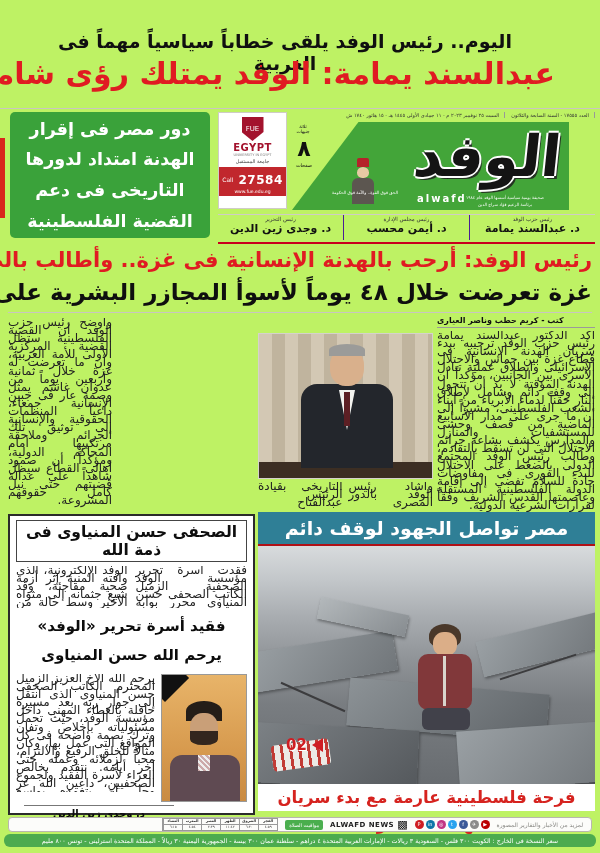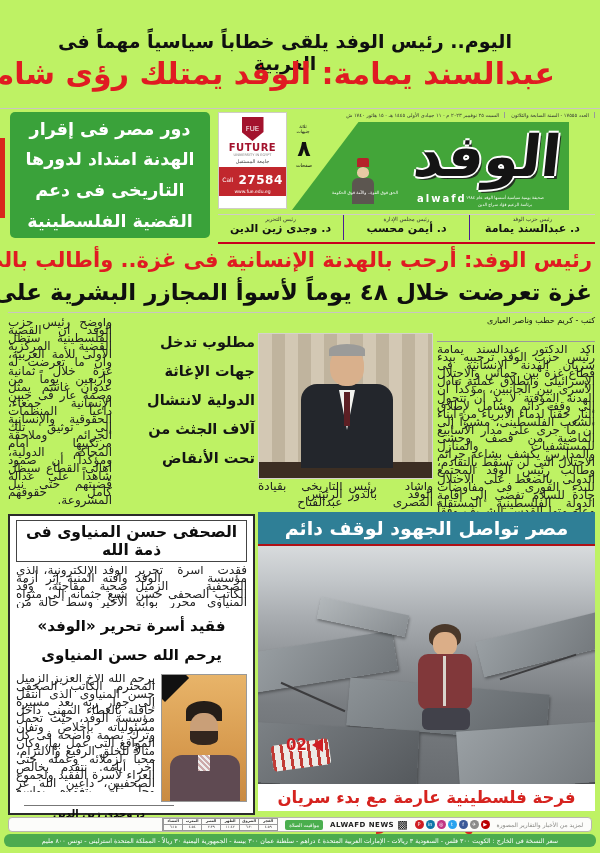--- a/index.html
+++ b/index.html
@@ -63,22 +63,22 @@
   .official .title { font-size:5.5px; color:#333; }
   .official .name { font-size:11px; font-weight:900; color:#111; }
   #red-rule { left:218px; top:242px; width:377px; height:2px; background:#c8001e; position:absolute; }
 
   
   #lead-red { top:248px; left:8px; width:584px; font-size:21px; font-weight:900; color:#e01b22; white-space:nowrap; }
   #lead-black { top:279px; left:8px; width:584px; font-size:23px; font-weight:900; color:#0f0f0f; white-space:nowrap; }
 
   
   .tiny { font-size:12px; line-height:8.1px; text-align:justify; color:#222; overflow:hidden; }
-  #byline { border-bottom:1px solid #9a9a9a; font-size:8px; font-weight:normal; text-align:right;
-    padding-bottom:16px; margin-bottom:3px; color:#111; }
+  #byline { border-bottom:1px solid #9a9a9a; font-size:8px; font-weight:bold; text-align:left;
+    padding-bottom:2px; margin-bottom:3px; color:#111; }
   #col-right { left:437px; top:316px; width:158px; height:196px; }
   #col-farleft { left:8px; top:318px; width:104px; height:192px; }
   #pull-quote { left:116px; top:328px; width:139px; font-size:14.5px; font-weight:900; line-height:2.0;
     color:#141414; text-align:right; }
   #under-quote { left:116px; top:452px; width:139px; height:58px; }
   #lead-photo { left:258px; top:333px; width:175px; height:146px; overflow:hidden; border:1px solid #d5d2cc;
     background:repeating-linear-gradient(90deg,#d3c8b4 0 13px,#c0b49e 13px 26px); }
   #lead-photo .desk { position:absolute; bottom:0; width:100%; height:16px; background:#3c2e23; }
   #lead-photo .suit { position:absolute; bottom:10px; left:42px; width:92px; height:84px; background:#23262c; border-radius:16px 16px 0 0; }
   #lead-photo .shirt { position:absolute; bottom:48px; left:80px; width:16px; height:40px; background:#f2f2ef; clip-path:polygon(0 0,100% 0,50% 100%); }
@@ -165,21 +165,21 @@
   <div class="abs center" id="main-headline">عبدالسند يمامة: الوفد يمتلك رؤى شاملة للإصلاح</div>
   <div class="hairline" style="top:108px; left:0; width:600px;"></div>
 
   <div class="abs" id="promo-box">
     <span>دور مصر فى إقرار الهدنة امتداد لدورها التاريخى فى دعم القضية الفلسطينية</span>
   </div>
   <div class="abs" id="red-stripe"></div>
 
   <div class="abs" id="future-ad">
     <div class="shield">FUE</div>
-    <div id="future-name">FUTURE</div>
+    <div id="future-name">EGYPT</div>
     <div id="future-sub">UNIVERSITY IN EGYPT</div>
     <div id="future-ar">جامعة المستقبل</div>
     <div id="future-call">
       <span class="call">Call</span>
       <span class="phone">27584</span>
     </div>
     <div id="future-web">www.fue.edu.eg</div>
   </div>
 
   <div class="abs" id="masthead">
@@ -224,21 +224,20 @@
 
   <div class="abs center" id="lead-red">رئيس الوفد: أرحب بالهدنة الإنسانية فى غزة.. وأطالب بالضغط على الاحتلال لبدء مفاوضات السلام</div>
   <div class="abs center" id="lead-black">غزة تعرضت خلال ٤٨ يوماً لأسوأ المجازر البشرية على مر التاريخ</div>
   <div class="hairline" style="top:312px; left:8px; width:584px;"></div>
 
   <div class="abs" id="col-right">
     <div id="byline">كتب - كريم حطب وناصر العيارى</div>
     <div class="tiny" style="height:183px;">أكد الدكتور عبدالسند يمامة رئيس حزب الوفد ترحيبه ببدء سريان الهدنة الإنسانية فى قطاع غزة بين حماس والاحتلال الإسرائيلى وانطلاق عملية تبادل الأسرى بين الجانبين، مؤكداً أن الهدنة المؤقتة لا بد أن تتحول إلى وقف دائم وشامل لإطلاق النار حقناً لدماء الأبرياء من أبناء الشعب الفلسطينى، مشيراً إلى أن ما جرى على مدار الأسابيع الماضية من قصف وحشى للمستشفيات والمنازل والمدارس يكشف بشاعة جرائم الاحتلال التى لن تسقط بالتقادم، وطالب رئيس الوفد المجتمع الدولى بالضغط على الاحتلال للبدء الفورى فى مفاوضات جادة للسلام تفضى إلى إقامة الدولة الفلسطينية المستقلة وعاصمتها القدس الشريف وفقاً لقرارات الشرعية الدولية.</div>
   </div>
   <div class="abs tiny" id="col-farleft">وأوضح رئيس حزب الوفد أن القضية الفلسطينية ستظل القضية المركزية الأولى للأمة العربية، وأن ما تعرضت له غزة خلال ثمانية وأربعين يوماً من عدوان غاشم يمثل وصمة عار فى جبين الإنسانية جمعاء، داعياً المنظمات الحقوقية والإنسانية إلى توثيق تلك الجرائم وملاحقة مرتكبيها أمام المحاكم الدولية، ومؤكداً أن صمود أهالى القطاع سيظل شاهداً على عدالة قضيتهم حتى نيل كامل حقوقهم المشروعة.</div>
-  <div class="abs" id="pull-quote">مطلوب تدخل جهات الإغاثة الدولية لانتشال آلاف الجثث من تحت الأنقاض</div>
 
   <div class="abs" id="lead-photo">
     <div class="desk"></div>
     <div class="suit"></div>
     <div class="shirt"></div>
     <div class="tie"></div>
     <div class="face"></div>
     <div class="hair"></div>
   </div>
   <div class="abs tiny" id="under-photo">وأشاد رئيس الوفد بالدور المصرى التاريخى بقيادة الرئيس عبدالفتاح السيسى فى التوصل إلى الهدنة وإدخال قوافل المساعدات الإنسانية إلى قطاع غزة عبر معبر رفح، مؤكداً أن مصر كانت وستظل الداعم الأول للشعب الفلسطينى.</div>

